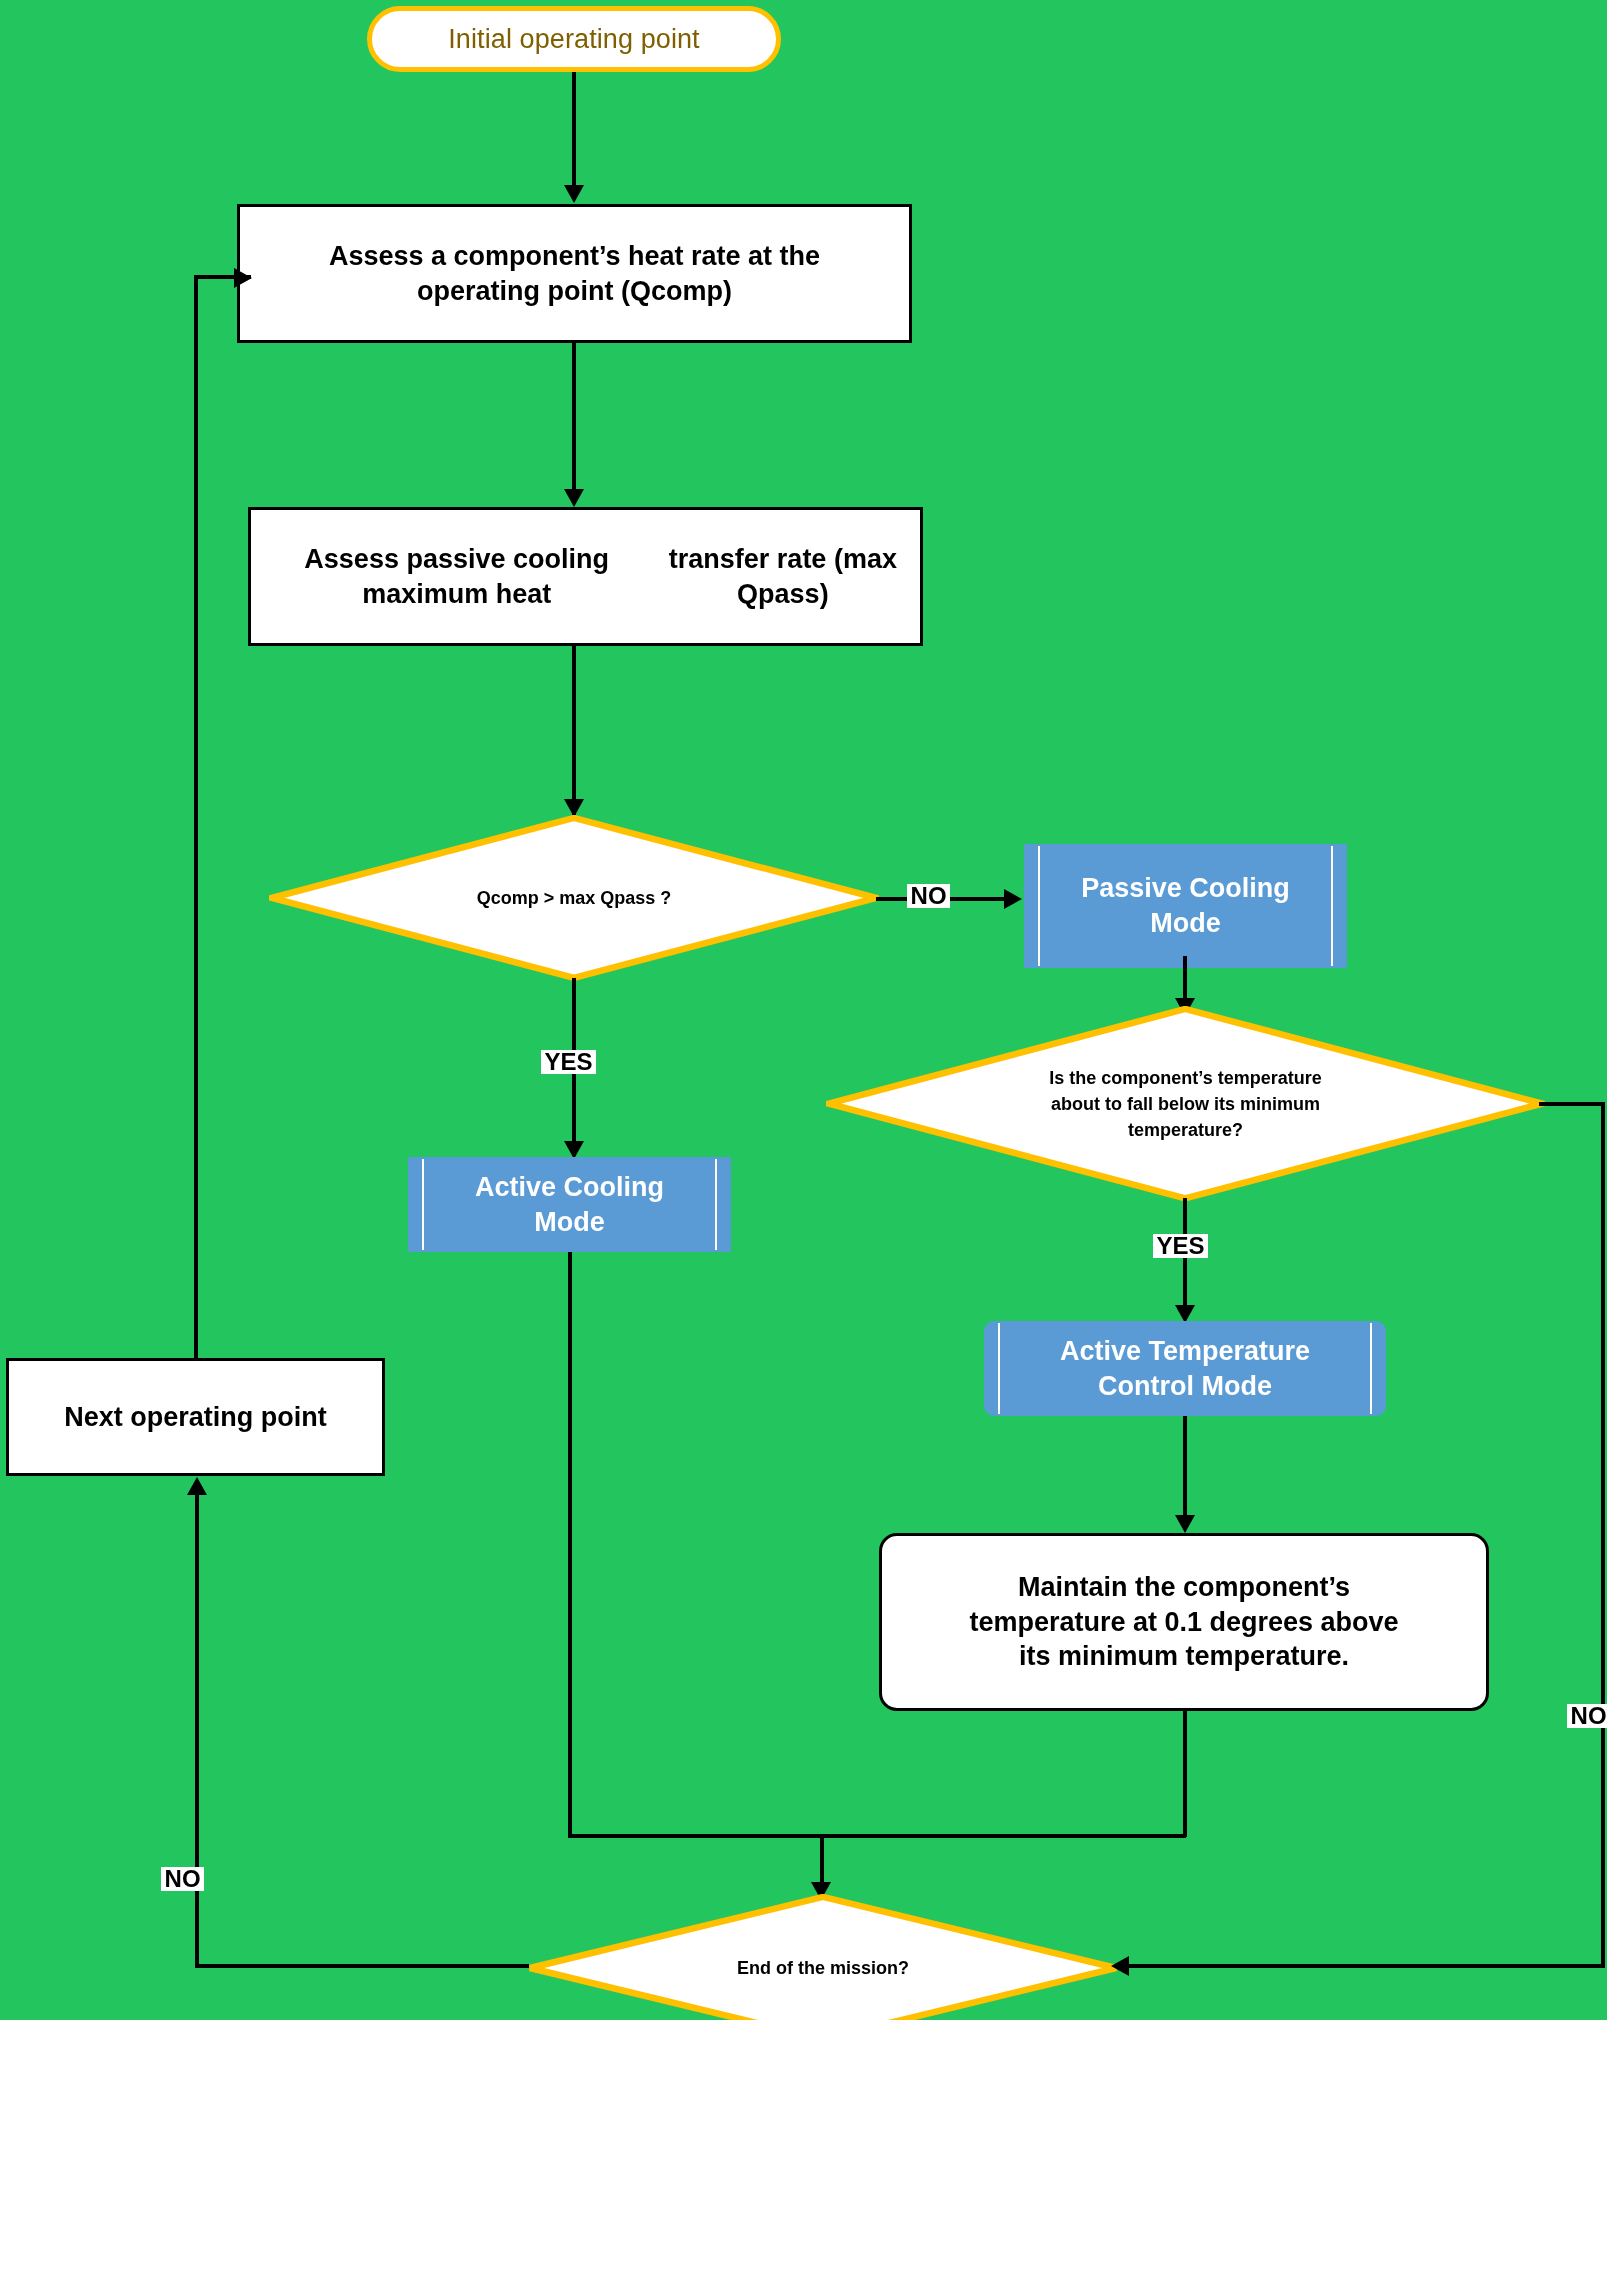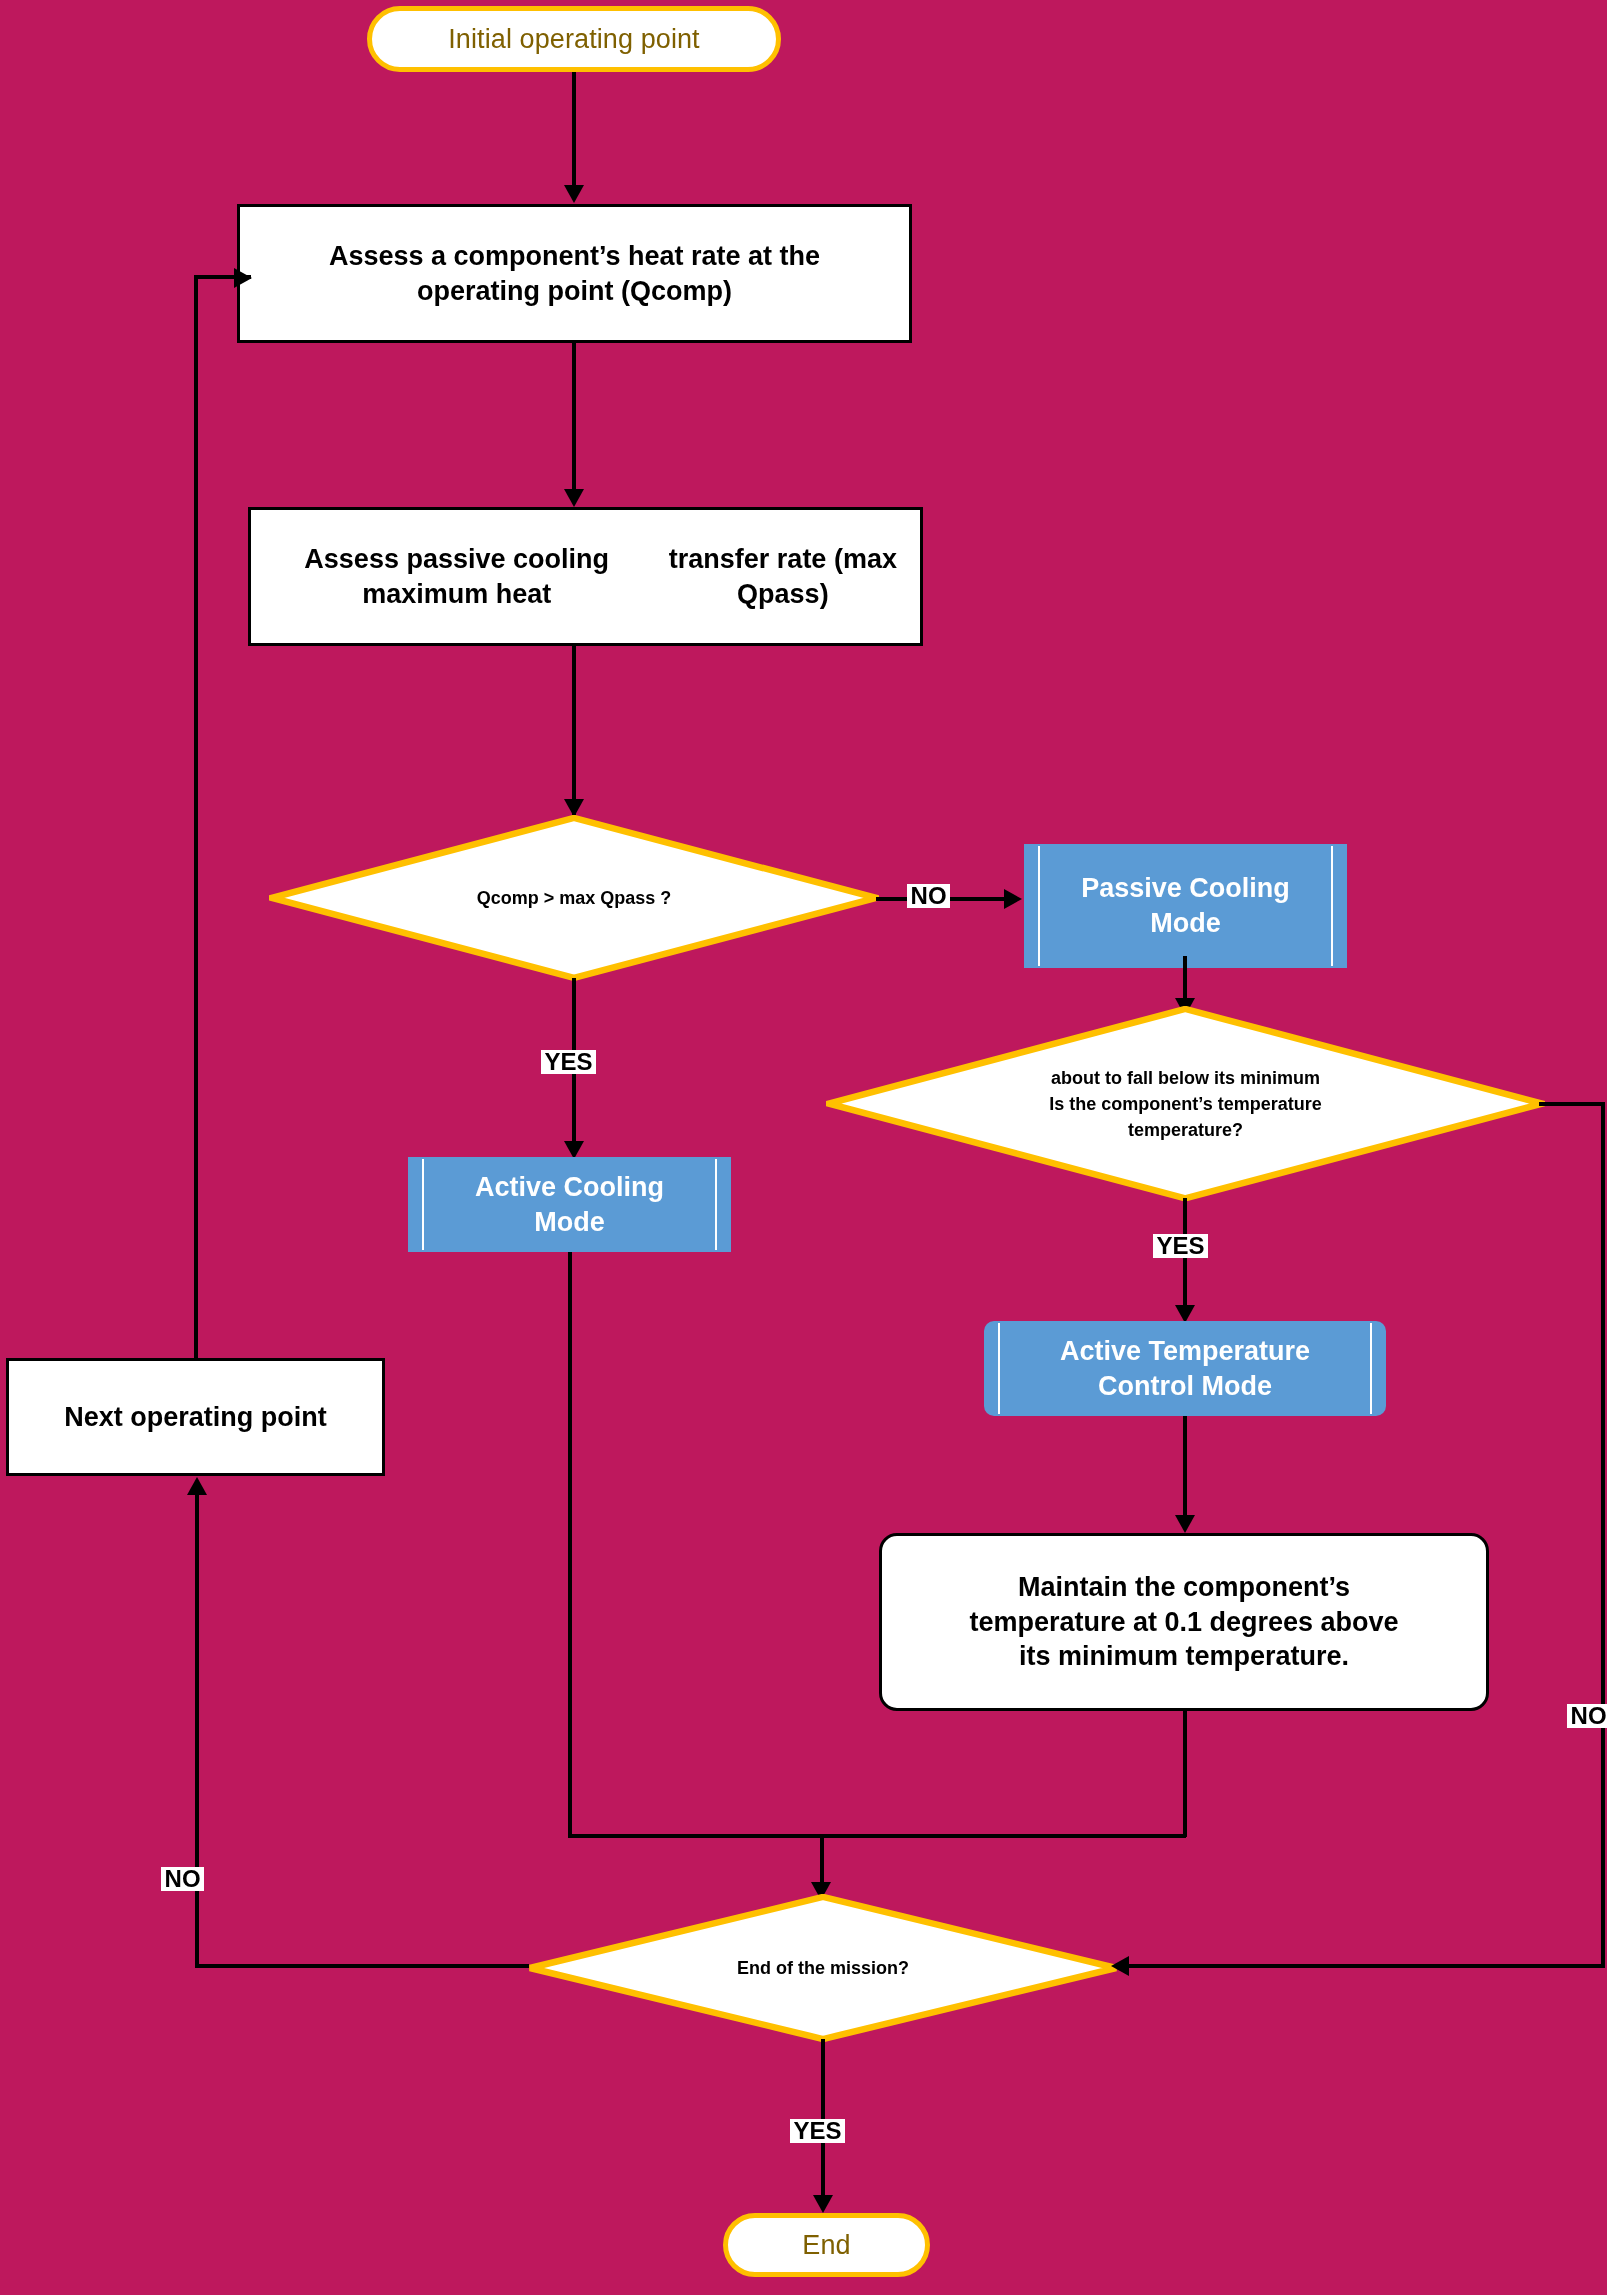--- a/index.html
+++ b/index.html
@@ -1,21 +1,21 @@
 <!DOCTYPE html>
 <html style="font-size:9.5px"><head>
 <meta charset="utf-8">
 <style>
   html, body { margin:0; padding:0; background:#ffffff; }
   body { font-family:"Liberation Sans", sans-serif; }
   #canvas {
     position:relative;
     width:1608px;
-    height:2295px;
-    background:#be185d;
+    height:2020px;
+    background:#22c55e;
     overflow:hidden;
   }
   
   .node { position:absolute; box-sizing:border-box; display:flex; align-items:center; justify-content:center; text-align:center; }
 
   .terminator {
     border:5.3px solid #FFC000;
     border-radius:591px;
     background:#ffffff;
     color:#7F6000;
@@ -136,22 +136,22 @@
   </div>
 
   <div class="ln lnv" style="left:1183px; top:956px; width:3.6px; height:56px;"></div>
   <div class="arrow arrow-down" style="left:1175px; top:998px;"></div>
 
   <div class="decision" style="left:826px; top:1006px; width:719px; height:195px;">
     <svg class="dia" viewBox="0 0 1215 330" preserveAspectRatio="none">
       <polygon points="607,5 1210,165 607,325 5,165" fill="#ffffff" stroke="#FFC000" stroke-width="11"></polygon>
     </svg>
     <div class="dtext">
+      <div>Is the component’s temperature</div>
       <div>about to fall below its minimum</div>
-      <div>Is the component’s temperature</div>
       <div>temperature?</div>
     </div>
   </div>
 
   <div class="ln lnv" style="left:572px; top:978px; width:3.6px; height:172px;"></div>
   <div class="arrow arrow-down" style="left:564px; top:1141px;"></div>
   <div class="edgelabel" style="left:541px; top:1050px;">YES</div>
 
   <div class="node predefined" style="left:408px; top:1157px; width:323px; height:95px; flex-direction:column;">
     <span>Active Cooling</span>

